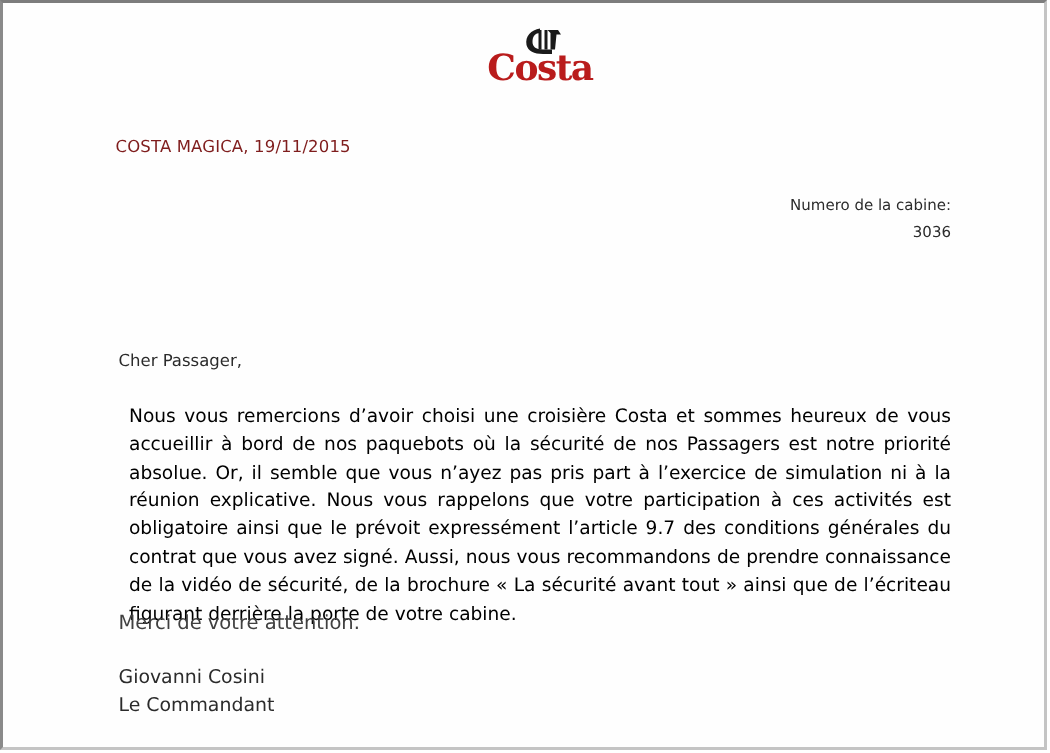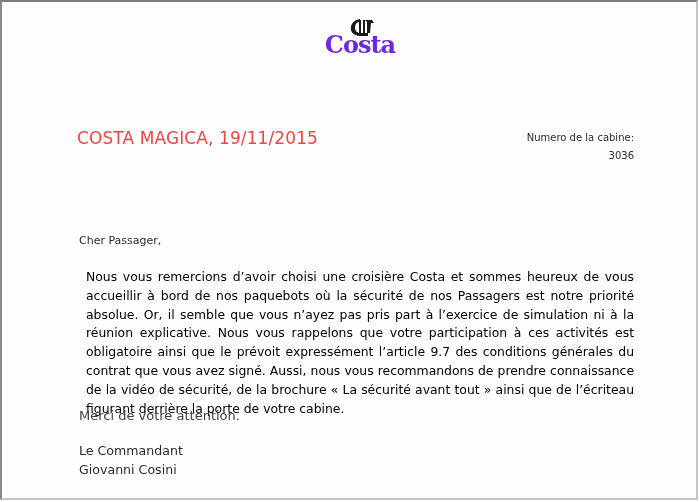--- a/index.html
+++ b/index.html
@@ -43,31 +43,30 @@
     }
     .logo-word {
       position: absolute;
       left: 0;
       top: 14px;
       width: 72px;
       text-align: center;
       font-family: "DejaVu Serif", serif;
       font-size: 24px;
       font-weight: bold;
-      color: #6d28d9;
+      color: #b91c1c;
       letter-spacing: -1px;
     }
     .header-line {
       position: absolute;
       left: 75px;
       top: 89px;
-      font-size: 17px;
+      font-size: 11px;
       letter-spacing: 0.1px;
-      color: #ef4444;
-      margin-top: 37px;
+      color: #7f1d1d;
     }
     .cabin {
       position: absolute;
       right: 62px;
       top: 127px;
       text-align: right;
       font-size: 10px;
       line-height: 18px;
       color: #2b2b2b;
     }
@@ -126,17 +125,17 @@
     <div>3036</div>
   </div>
 
   <div class="salutation">Cher Passager,</div>
 
   <div class="body-text">Nous vous remercions d’avoir choisi une croisière Costa et sommes heureux de vous accueillir à bord de nos paquebots où la sécurité de nos Passagers est notre priorité absolue. Or, il semble que vous n’ayez pas pris part à l’exercice de simulation ni à la réunion explicative. Nous vous rappelons que votre participation à ces activités est obligatoire ainsi que le prévoit expressément l’article 9.7 des conditions générales du contrat que vous avez signé. Aussi, nous vous recommandons de prendre connaissance de la vidéo de sécurité, de la brochure « La sécurité avant tout » ainsi que de l’écriteau figurant derrière la porte de votre cabine.</div>
 
   <div class="closing">Merci de votre attention.</div>
 
   <div class="signature">
+    <div>Giovanni Cosini</div>
     <div>Le Commandant</div>
-    <div>Giovanni Cosini</div>
   </div>
 
 </div>
 
 </body></html>

